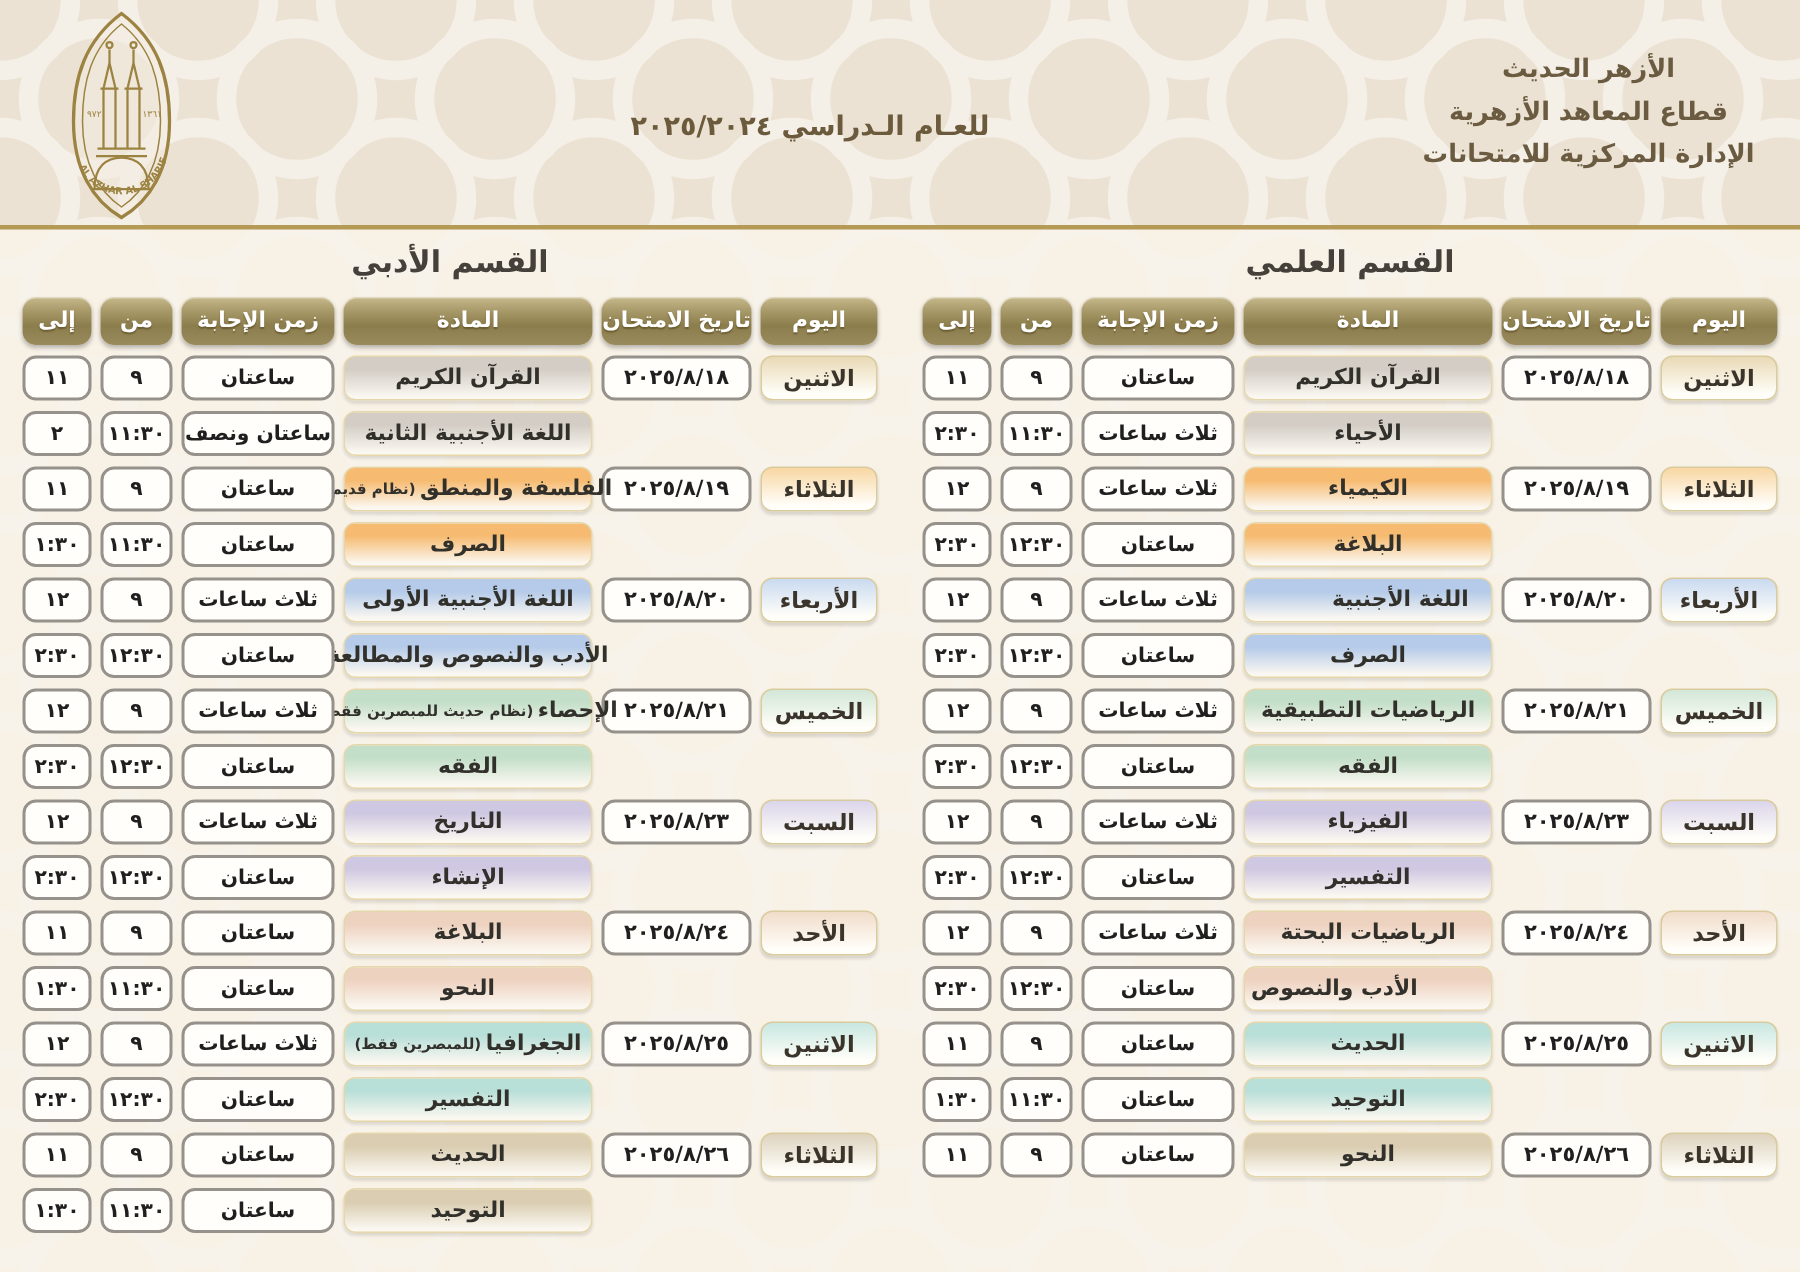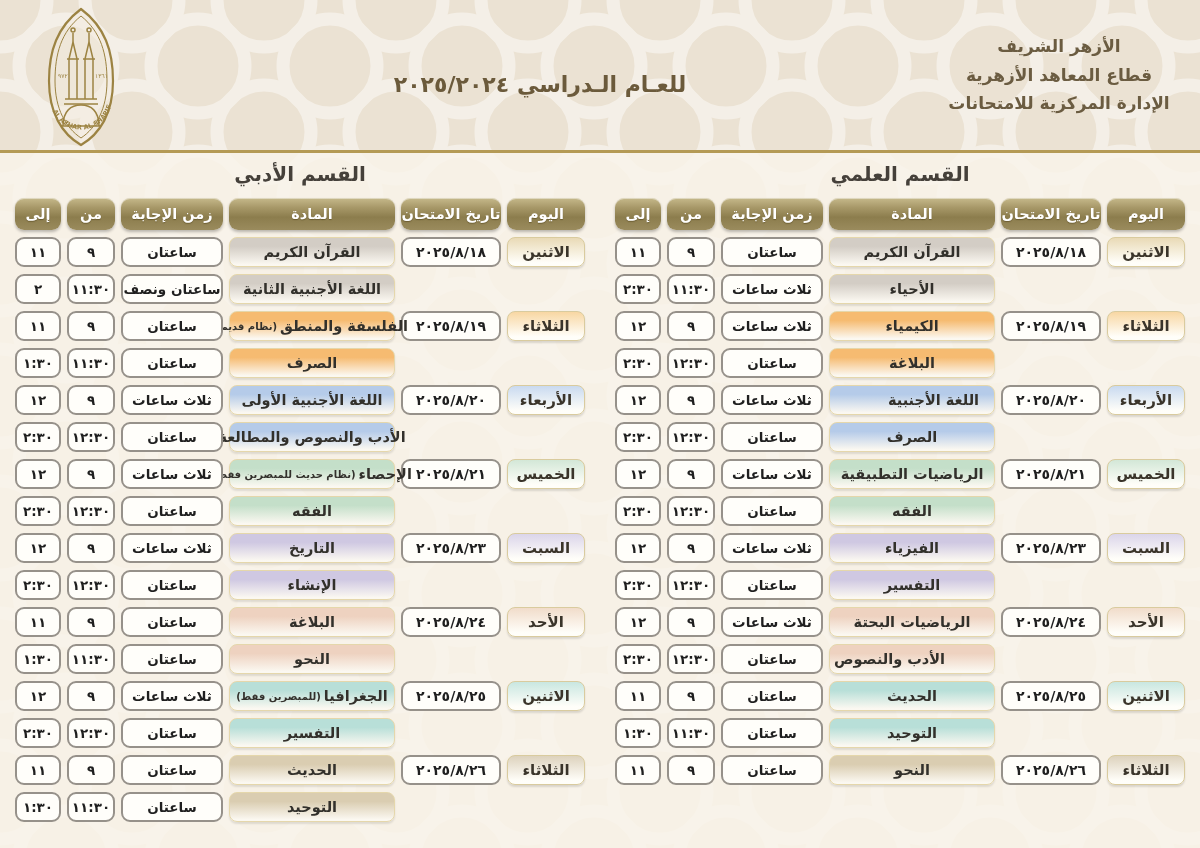--- a/index.html
+++ b/index.html
@@ -4,21 +4,21 @@
 <style>
   html,body{margin:0;padding:0;background:#e9e2d6;}
   .page{position:relative;width:1200px;height:848px;overflow:hidden;background:#f7f1e6;
         font-family:"DejaVu Sans",sans-serif;direction:rtl;margin:0 auto;}
   .bg{position:absolute;inset:0;z-index:0;}
   header.top{position:relative;z-index:1;height:150px;display:flex;align-items:center;
         padding:0 22px;box-sizing:border-box;}
   .org{width:238px;text-align:center;color:#6b5c41;font-weight:bold;font-size:17px;line-height:1.7;}
   .titles{flex:1;text-align:center;color:#6b5a3b;padding-top:6px;}
   .title1{font-size:23px;font-weight:bold;}
-  .title2{font-size:22px;font-weight:bold;margin-top:13px;}
+  .title2{font-size:18px;font-weight:bold;margin-top:13px;}
   .logo-wrap{width:118px;display:flex;justify-content:center;align-items:flex-start;height:150px;padding-top:4px;box-sizing:border-box;}
   main{position:relative;z-index:1;display:flex;gap:24px;padding:2px 12px 0;box-sizing:border-box;}
   .section{flex:1;}
   .section-title{text-align:center;font-weight:bold;font-size:20px;color:#45403a;margin:10px 0 12px;}
   .grid{display:grid;grid-template-columns:78px 100px 166px 102px 48px 46px;column-gap:6px;row-gap:7px;justify-content:center;}
   .hcell{height:32px;border-radius:9px;display:flex;align-items:center;justify-content:center;
         color:#fff;font-weight:bold;font-size:14.5px;
         background:linear-gradient(180deg,#c6b98b 0%,#a79868 30%,#8c7d4d 60%,#9a8b5d 100%);
         box-shadow:inset 0 1px 0 rgba(255,255,255,.45),0 2px 3px rgba(0,0,0,.25);
         text-shadow:0 1px 1px rgba(80,65,25,.55);}
@@ -52,21 +52,21 @@
     </defs>
     <rect width="1200" height="848" fill="#f7f1e6"></rect>
     <rect width="1200" height="848" fill="url(#geo)" opacity="0.14"></rect>
     <rect width="1200" height="151" fill="#ebe2d3"></rect>
     <rect width="1200" height="151" fill="url(#geo)" opacity="0.45"></rect>
     <rect y="150" width="1200" height="3" fill="#b49a55"></rect>
   </svg>
 
   <header class="top">
     <div class="org">
-      <div>الأزهر الشريف</div>
+      <div>الأزهر الحديث</div>
       <div>قطاع المعاهد الأزهرية</div>
       <div>الإدارة المركزية للامتحانات</div>
     </div>
     <div class="titles">
       <div class="title2">للعـام الـدراسي ٢٠٢٥/٢٠٢٤</div>
     </div>
     <div class="logo-wrap">
       <svg width="88" height="146" viewBox="0 0 88 146" style="direction:ltr" aria-hidden="true">
         <path d="M44 5 C68 23 76 47 76 77 C76 109 63 130 44 141 C25 130 12 109 12 77 C12 47 20 23 44 5 Z" fill="#f3ecdf" fill-opacity="0.5" stroke="#9c8342" stroke-width="2.2"></path>
         <path d="M44 12 C64 28 70 50 70 77 C70 105 59 124 44 134 C29 124 18 105 18 77 C18 50 24 28 44 12 Z" fill="none" stroke="#9c8342" stroke-width="1"></path>

